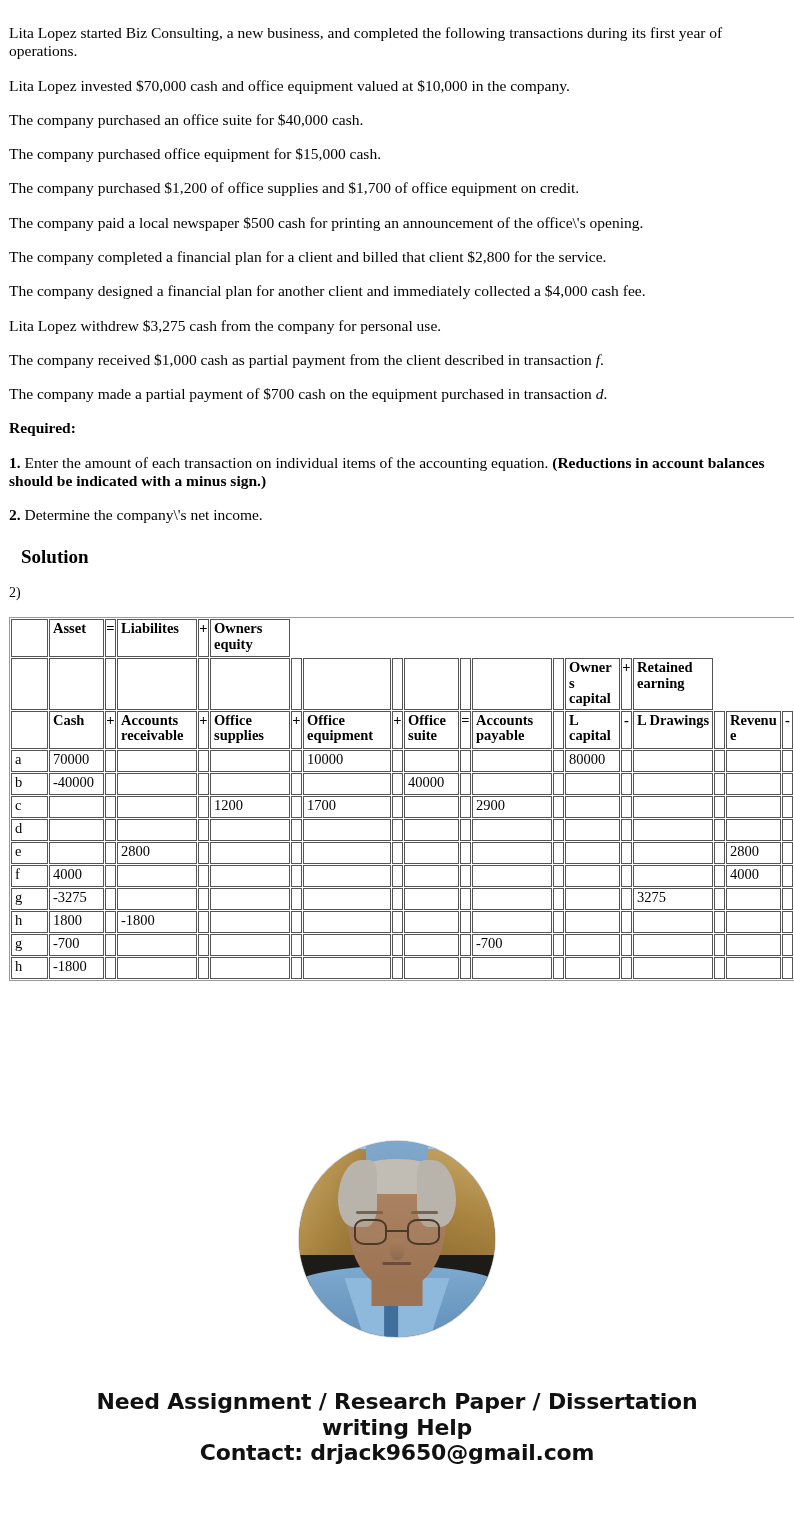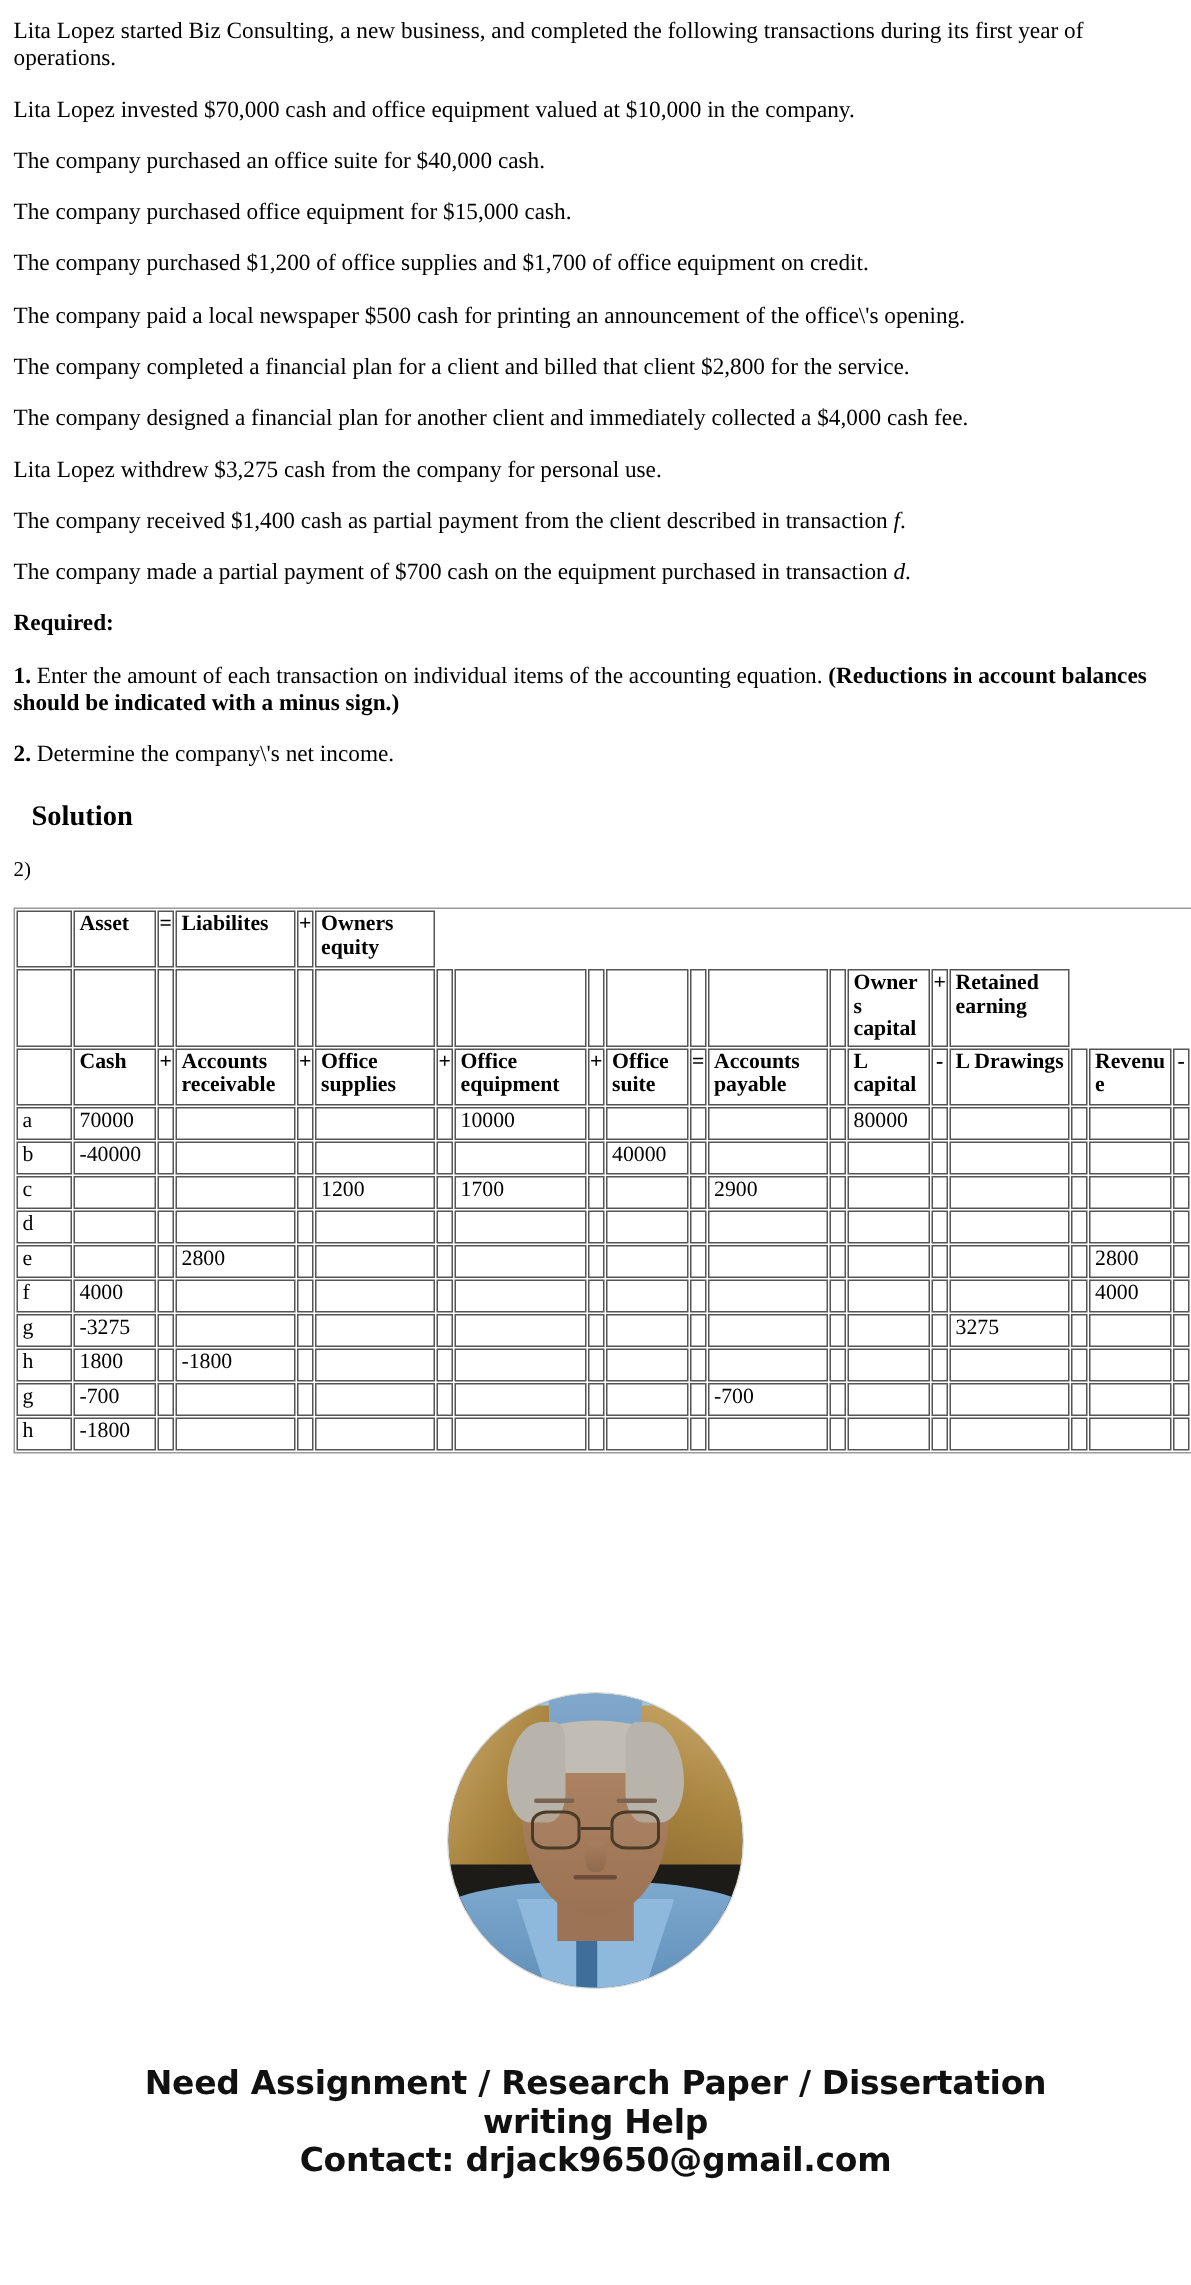--- a/index.html
+++ b/index.html
@@ -3,21 +3,21 @@
 <meta charset="utf-8">
 <style>
   * { box-sizing: border-box; }
   html, body { margin: 0; padding: 0; }
   body {
     width: 794px;
     background: #ffffff;
     font-family: "Liberation Serif", "DejaVu Serif", serif;
     color: #000000;
   }
-  .page { width: 794px; padding: 12px 9px 0 9px; }
+  .page { width: 794px; padding: 24px 9px 0 9px; }
 
   p.para {
     font-size: 15.5px;
     line-height: 1.18;
     margin: 0 0 16px 0;
     text-align: left;
   }
   .b { font-weight: bold; }
   .i { font-style: italic; }
 
@@ -197,21 +197,21 @@
 
   <p class="para">Lita Lopez invested $70,000 cash and office equipment valued at $10,000 in the company.</p>
   <p class="para">The company purchased an office suite for $40,000 cash.</p>
   <p class="para">The company purchased office equipment for $15,000 cash.</p>
   <p class="para">The company purchased $1,200 of office supplies and $1,700 of office equipment on credit.</p>
   <p class="para">The company paid a local newspaper $500 cash for printing an announcement of the office\'s opening.</p>
   <p class="para">The company completed a financial plan for a client and billed that client $2,800 for the service.</p>
   <p class="para">The company designed a financial plan for another client and immediately collected a $4,000 cash fee.</p>
   <p class="para">Lita Lopez withdrew $3,275 cash from the company for personal use.</p>
 
-  <p class="para"><span>The company received $1,400 cash as partial payment from the client described in transaction </span><span class="i">f</span><span>.</span></p>
+  <p class="para"><span>The company received $1,000 cash as partial payment from the client described in transaction </span><span class="i">f</span><span>.</span></p>
 
   <p class="para"><span>The company made a partial payment of $700 cash on the equipment purchased in transaction </span><span class="i">d</span><span>.</span></p>
 
 
   <p class="para b">Required:</p>
 
   <p class="para"><span class="b">1.</span><span> Enter the amount of each transaction on individual items of the accounting equation. </span><span class="b">(Reductions in account balances should be indicated with a minus sign.)</span></p>
 
   <p class="para"><span class="b">2.</span><span> Determine the company\'s net income.</span></p>
 

